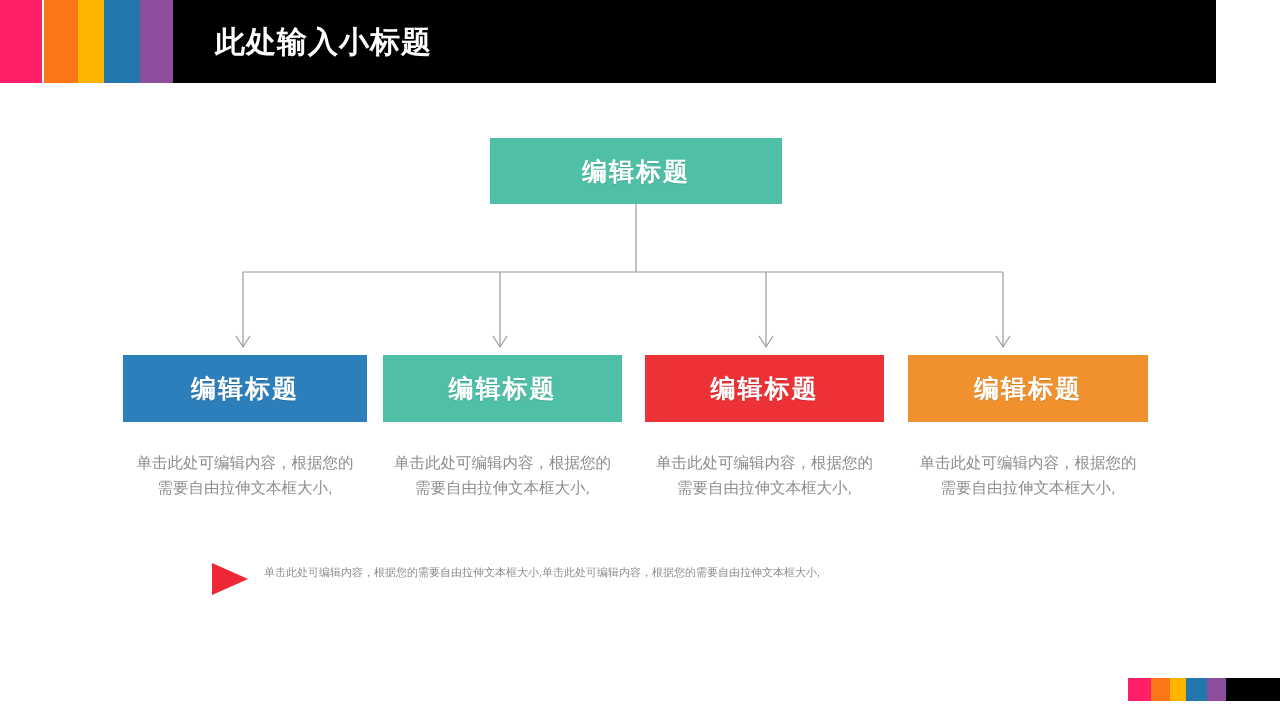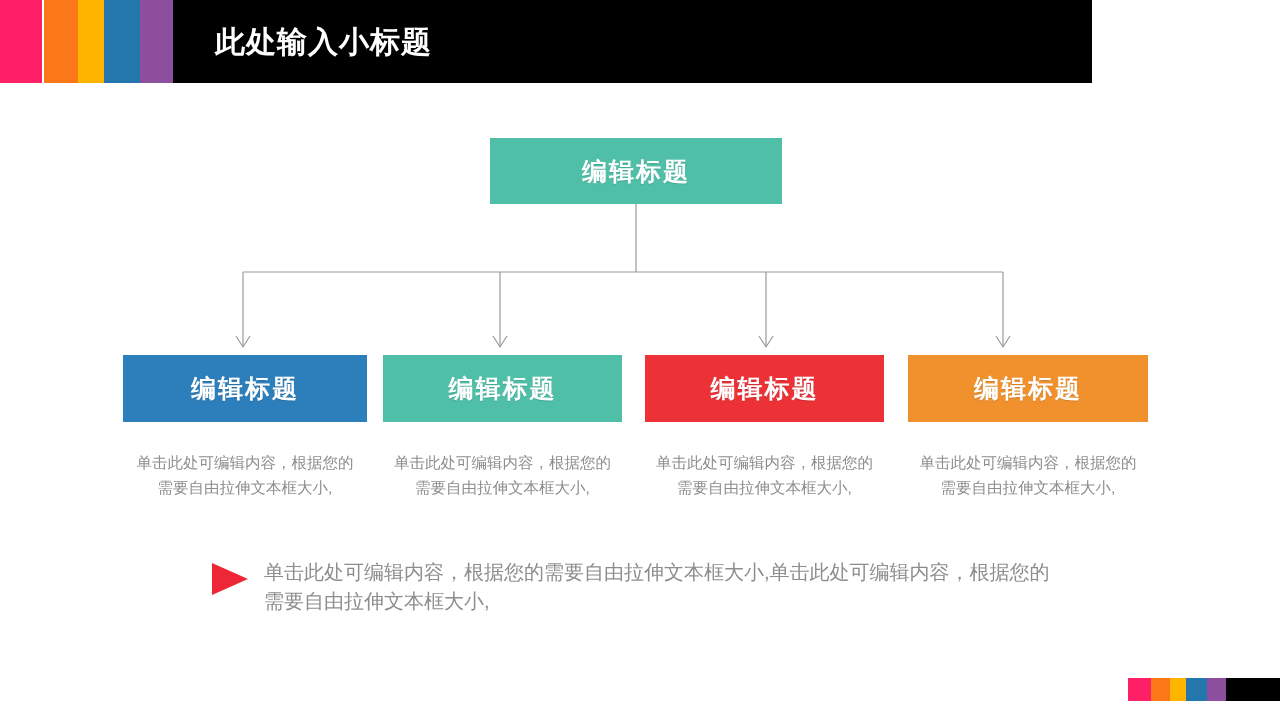--- a/index.html
+++ b/index.html
@@ -12,21 +12,21 @@
     background: #ffffff;
     font-family: "Liberation Sans", "DejaVu Sans", sans-serif;
     overflow: hidden;
     position: relative;
   }
 
   
   .header {
     position: absolute;
     left: 0; top: 0;
-    width: 1092px;
+    width: 1216px;
     height: 83px;
     background: #000000;
   }
   .stripe-group {
     position: absolute;
     left: 0; top: 0;
     height: 83px;
     display: flex;
   }
   .stripe { height: 100%; }
@@ -121,21 +121,21 @@
     width: 0; height: 0;
     margin-top: 5px;
     border-top: 16px solid transparent;
     border-bottom: 16px solid transparent;
     border-left: 36px solid #ee2737;
     flex: 0 0 auto;
   }
   .footnote-text {
     margin-left: 16px;
     color: #8d8d8d;
-    font-size: 20px;
+    font-size: 11px;
     line-height: 29px;
     max-width: 800px;
   }
 
   
   .bottom-mark {
     position: absolute;
     left: 1128px;
     top: 678px;
     height: 23px;

